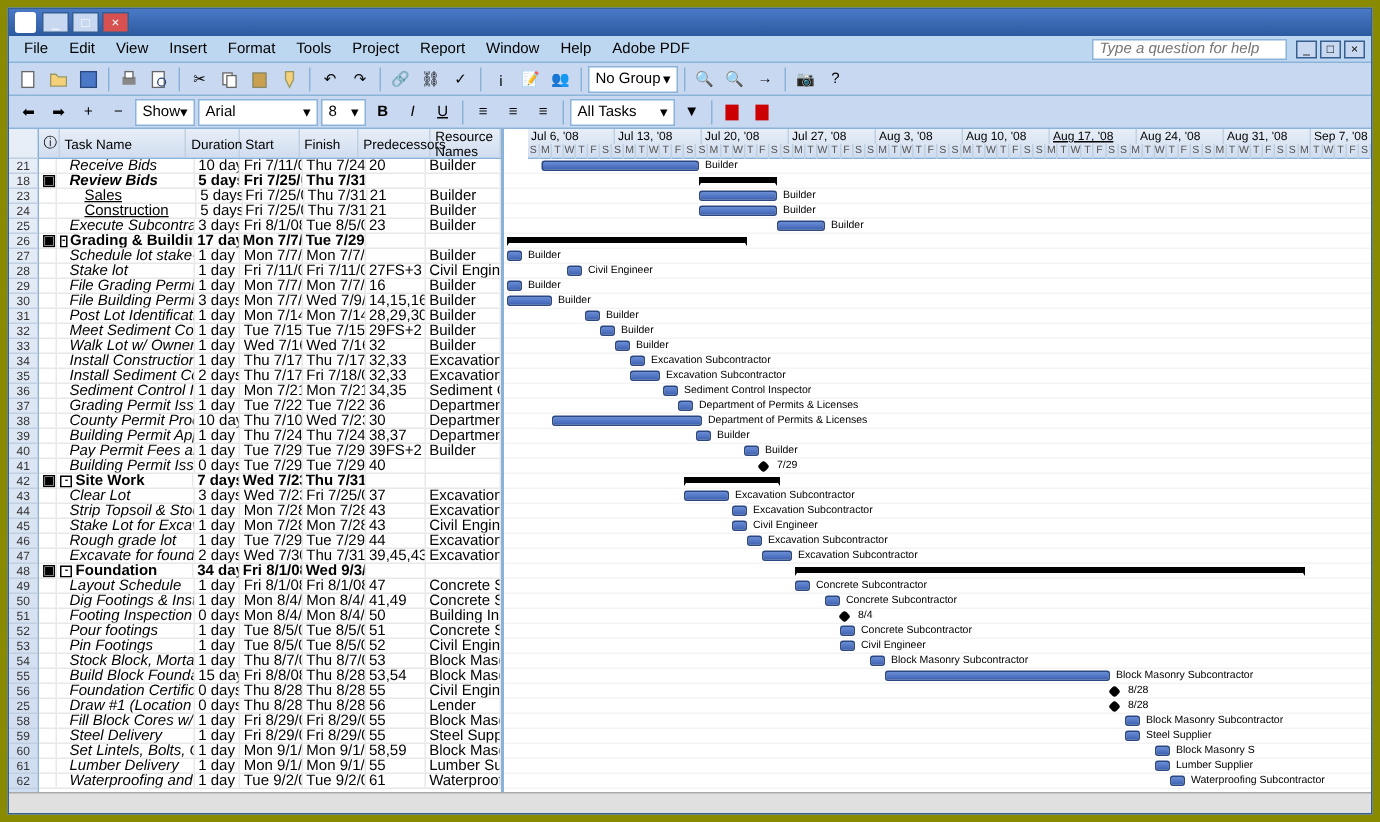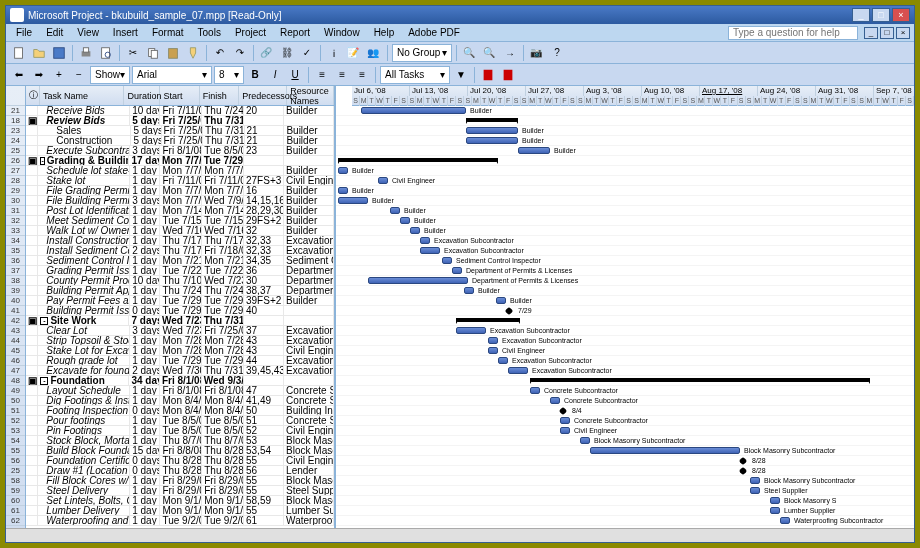--- a/index.html
+++ b/index.html
@@ -7,21 +7,21 @@
 .window { position: absolute; top: 5px; left: 5px; right: 5px; bottom: 5px; background: #bdd7f0; border: 1px solid #365f91; display: flex; flex-direction: column; }
 .titlebar { background: linear-gradient(#4a7ac7, #2c5aa0); color: #fff; height: 18px; display: flex; align-items: center; padding: 0 4px; font-size: 10px; }
 .titlebar .icon { width: 14px; height: 14px; background: #fff; margin-right: 4px; border-radius: 2px; }
 .titlebar .title { flex: 1; }
 .winbtns { display: flex; gap: 2px; }
 .winbtns div { width: 18px; height: 14px; background: #c8d8f0; border: 1px solid #365f91; display: flex; align-items: center; justify-content: center; font-size: 9px; cursor: pointer; }
 .winbtns .close { background: #d85050; color: #fff; }
 .menubar { background: #bdd7f0; height: 18px; display: flex; align-items: center; padding: 0 4px; gap: 2px; border-bottom: 1px solid #8bb3d9; }
 .menubar span { padding: 2px 6px; cursor: pointer; }
 .menubar .qbox { margin-left: auto; }
-.menubar input { width: 130px; height: 14px; border: 1px solid #8bb3d9; padding: 0 4px; color: #888; }
+.menubar input { width: 130px; height: 14px; border: 1px solid #8bb3d9; padding: 0 4px; color: #888; font-style: italic; }
 .menubar .mwin { display: flex; gap: 2px; margin-left: 4px; }
 .menubar .mwin div { width: 14px; height: 12px; background: #c8d8f0; border: 1px solid #365f91; font-size: 8px; display: flex; align-items: center; justify-content: center; cursor: pointer; }
 .toolbar { background: #c8d8f0; height: 22px; display: flex; align-items: center; padding: 0 4px; gap: 2px; border-bottom: 1px solid #8bb3d9; }
 .tbtn { width: 18px; height: 18px; border: 1px solid transparent; display: flex; align-items: center; justify-content: center; cursor: pointer; }
 .tbtn svg { width: 14px; height: 14px; }
 .tsep { width: 1px; height: 16px; background: #8bb3d9; margin: 0 2px; }
 .tsel { height: 18px; border: 1px solid #8bb3d9; background: #fff; padding: 0 4px; display: flex; align-items: center; min-width: 60px; cursor: pointer; }
 .tsel .caret { margin-left: auto; }
 .toolbar2 { background: #c8d8f0; height: 22px; display: flex; align-items: center; padding: 0 4px; gap: 2px; border-bottom: 1px solid #8bb3d9; }
 .content { flex: 1; background: #fff; display: flex; overflow: hidden; position: relative; }
@@ -60,21 +60,20 @@
 .bar.milestone { width: 6px; height: 6px; background: #000; transform: rotate(45deg); top: 2px; border: none; }
 .barlbl { position: absolute; font-size: 7px; top: 0; color: #000; white-space: nowrap; line-height: 10px; }
 .scrollh { height: 14px; background: #e0e0e0; border-top: 1px solid #aaa; }
 </style>
 </head>
 <body>
 
 <div class="window">
   <div class="titlebar">
     <div class="icon"></div>
-    <div class="title">Microsoft Project - bkubuild_sample_07.mpp [Read-Only]</div>
     <div class="winbtns">
       <div>_</div>
       <div>□</div>
       <div class="close">×</div>
     </div>
   </div>
 
   <div class="menubar">
     <span>File</span>
     <span>Edit</span>

